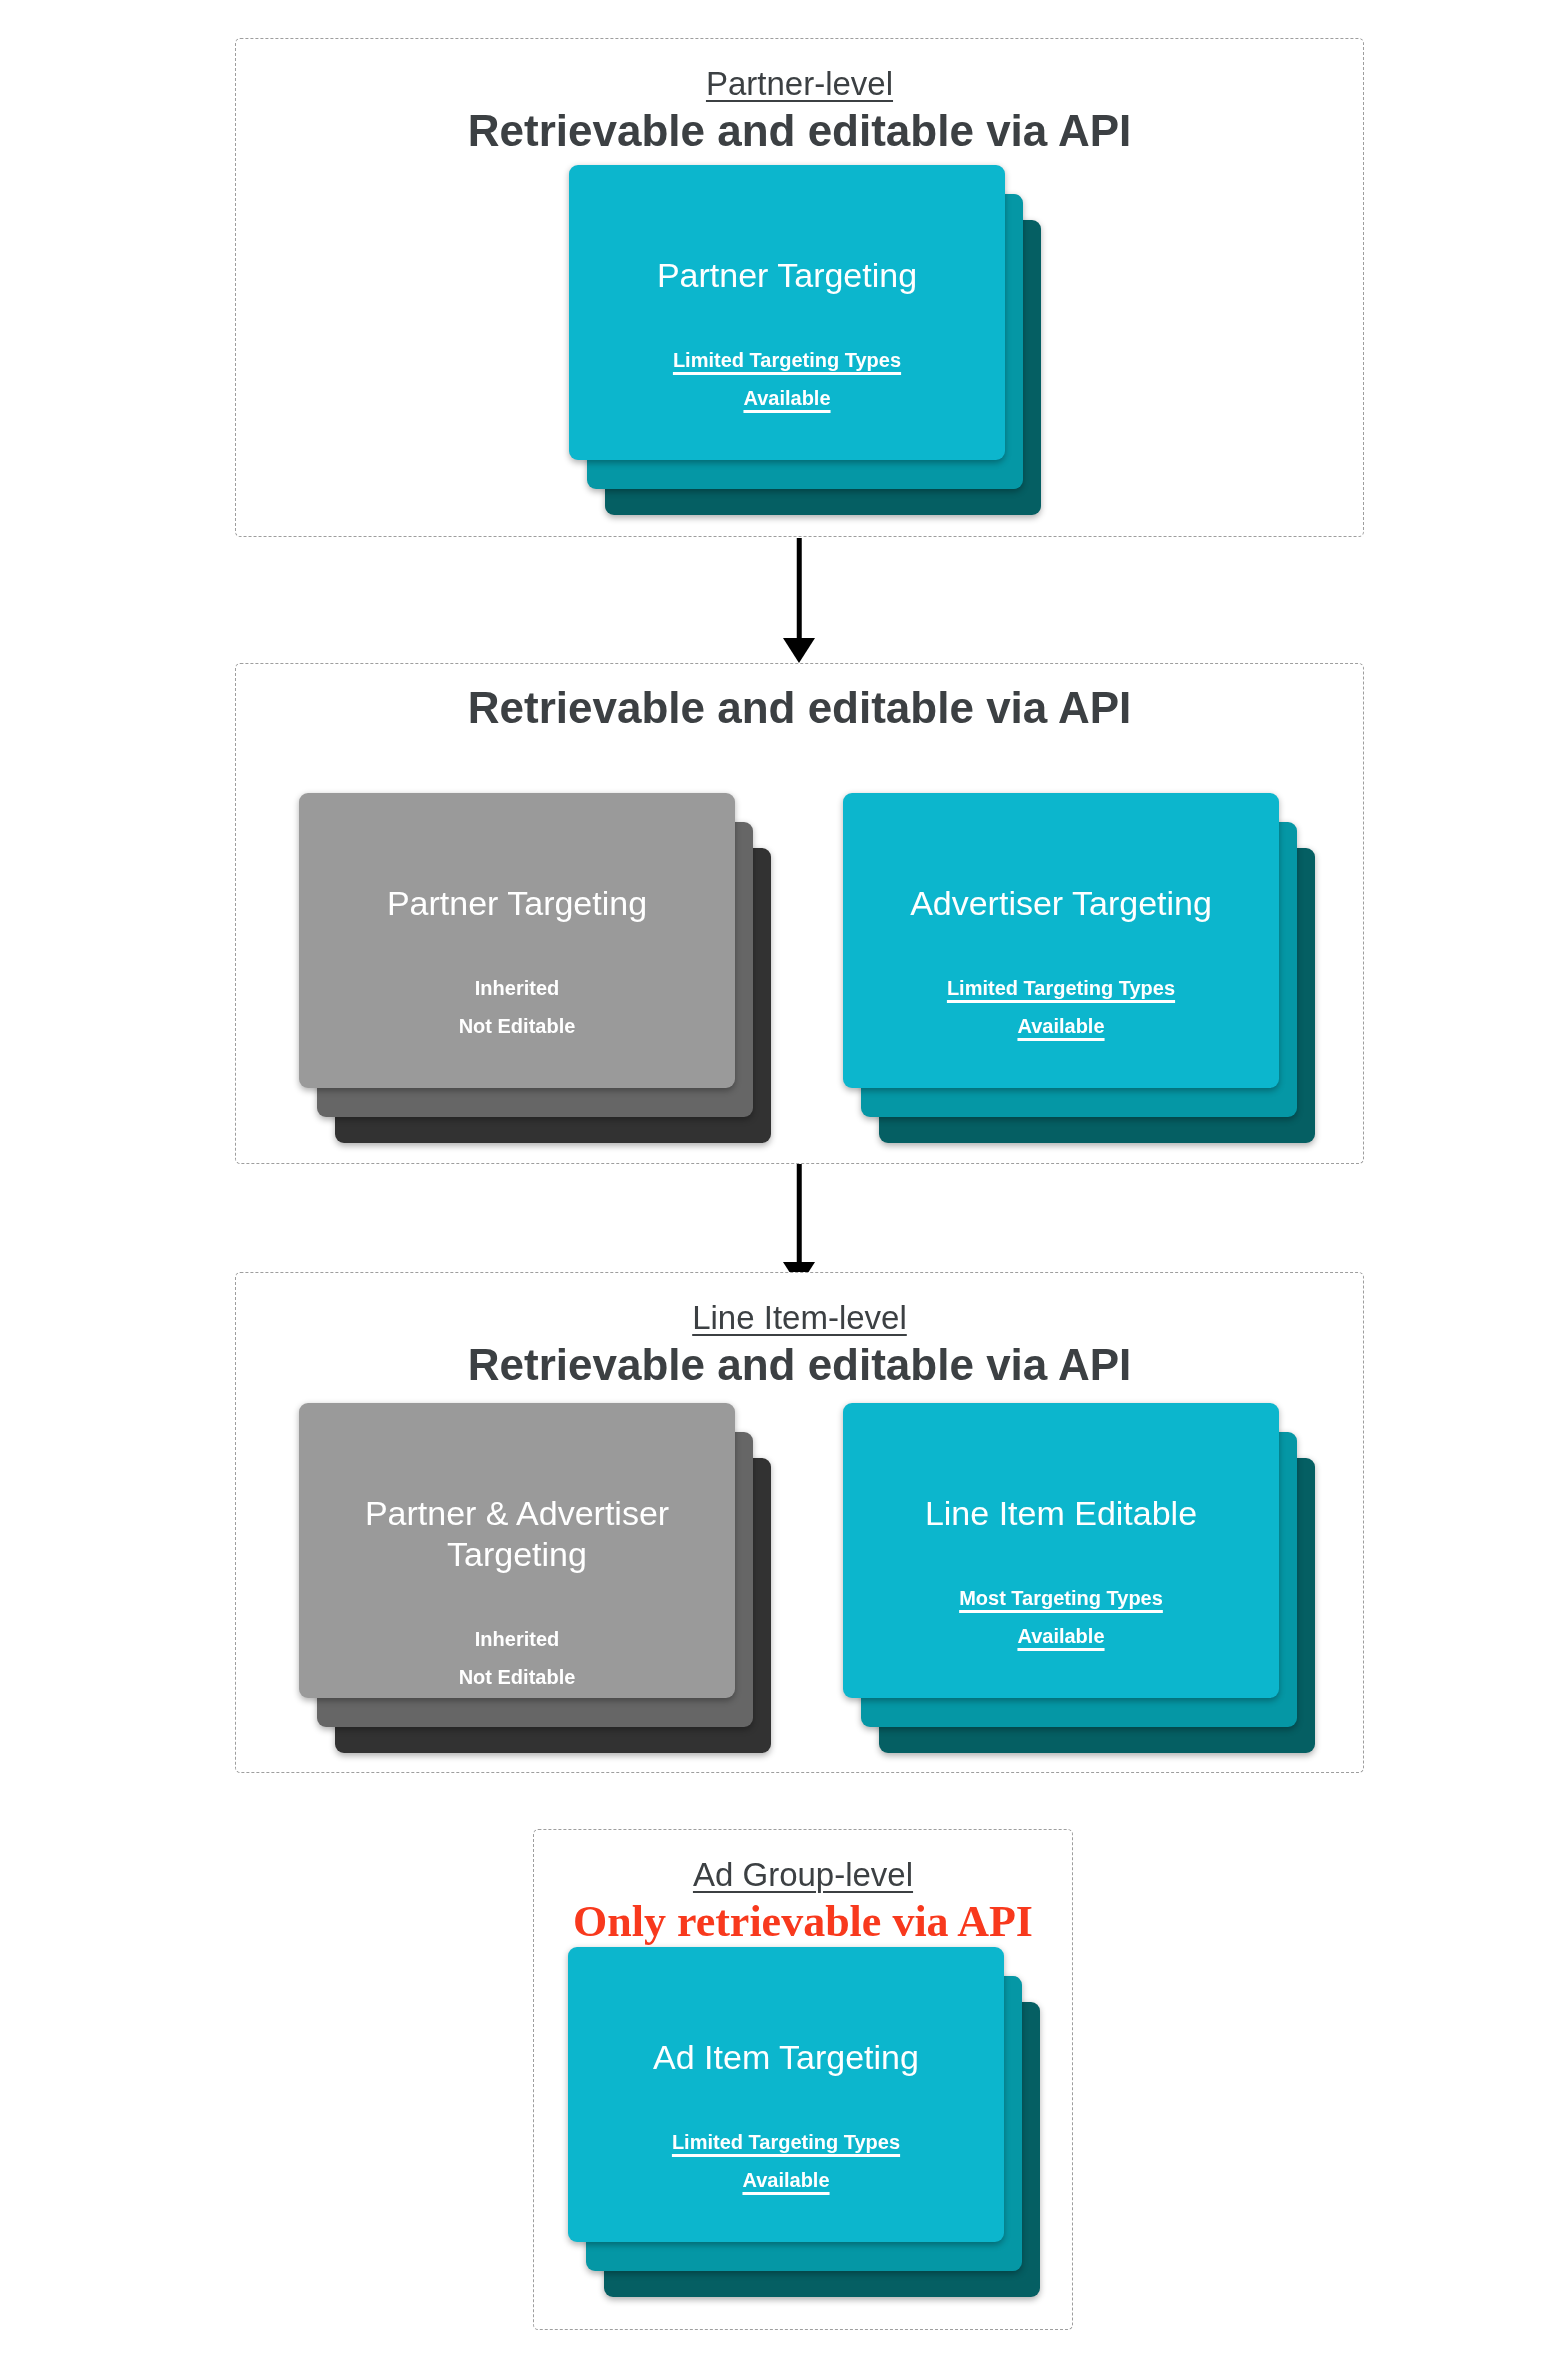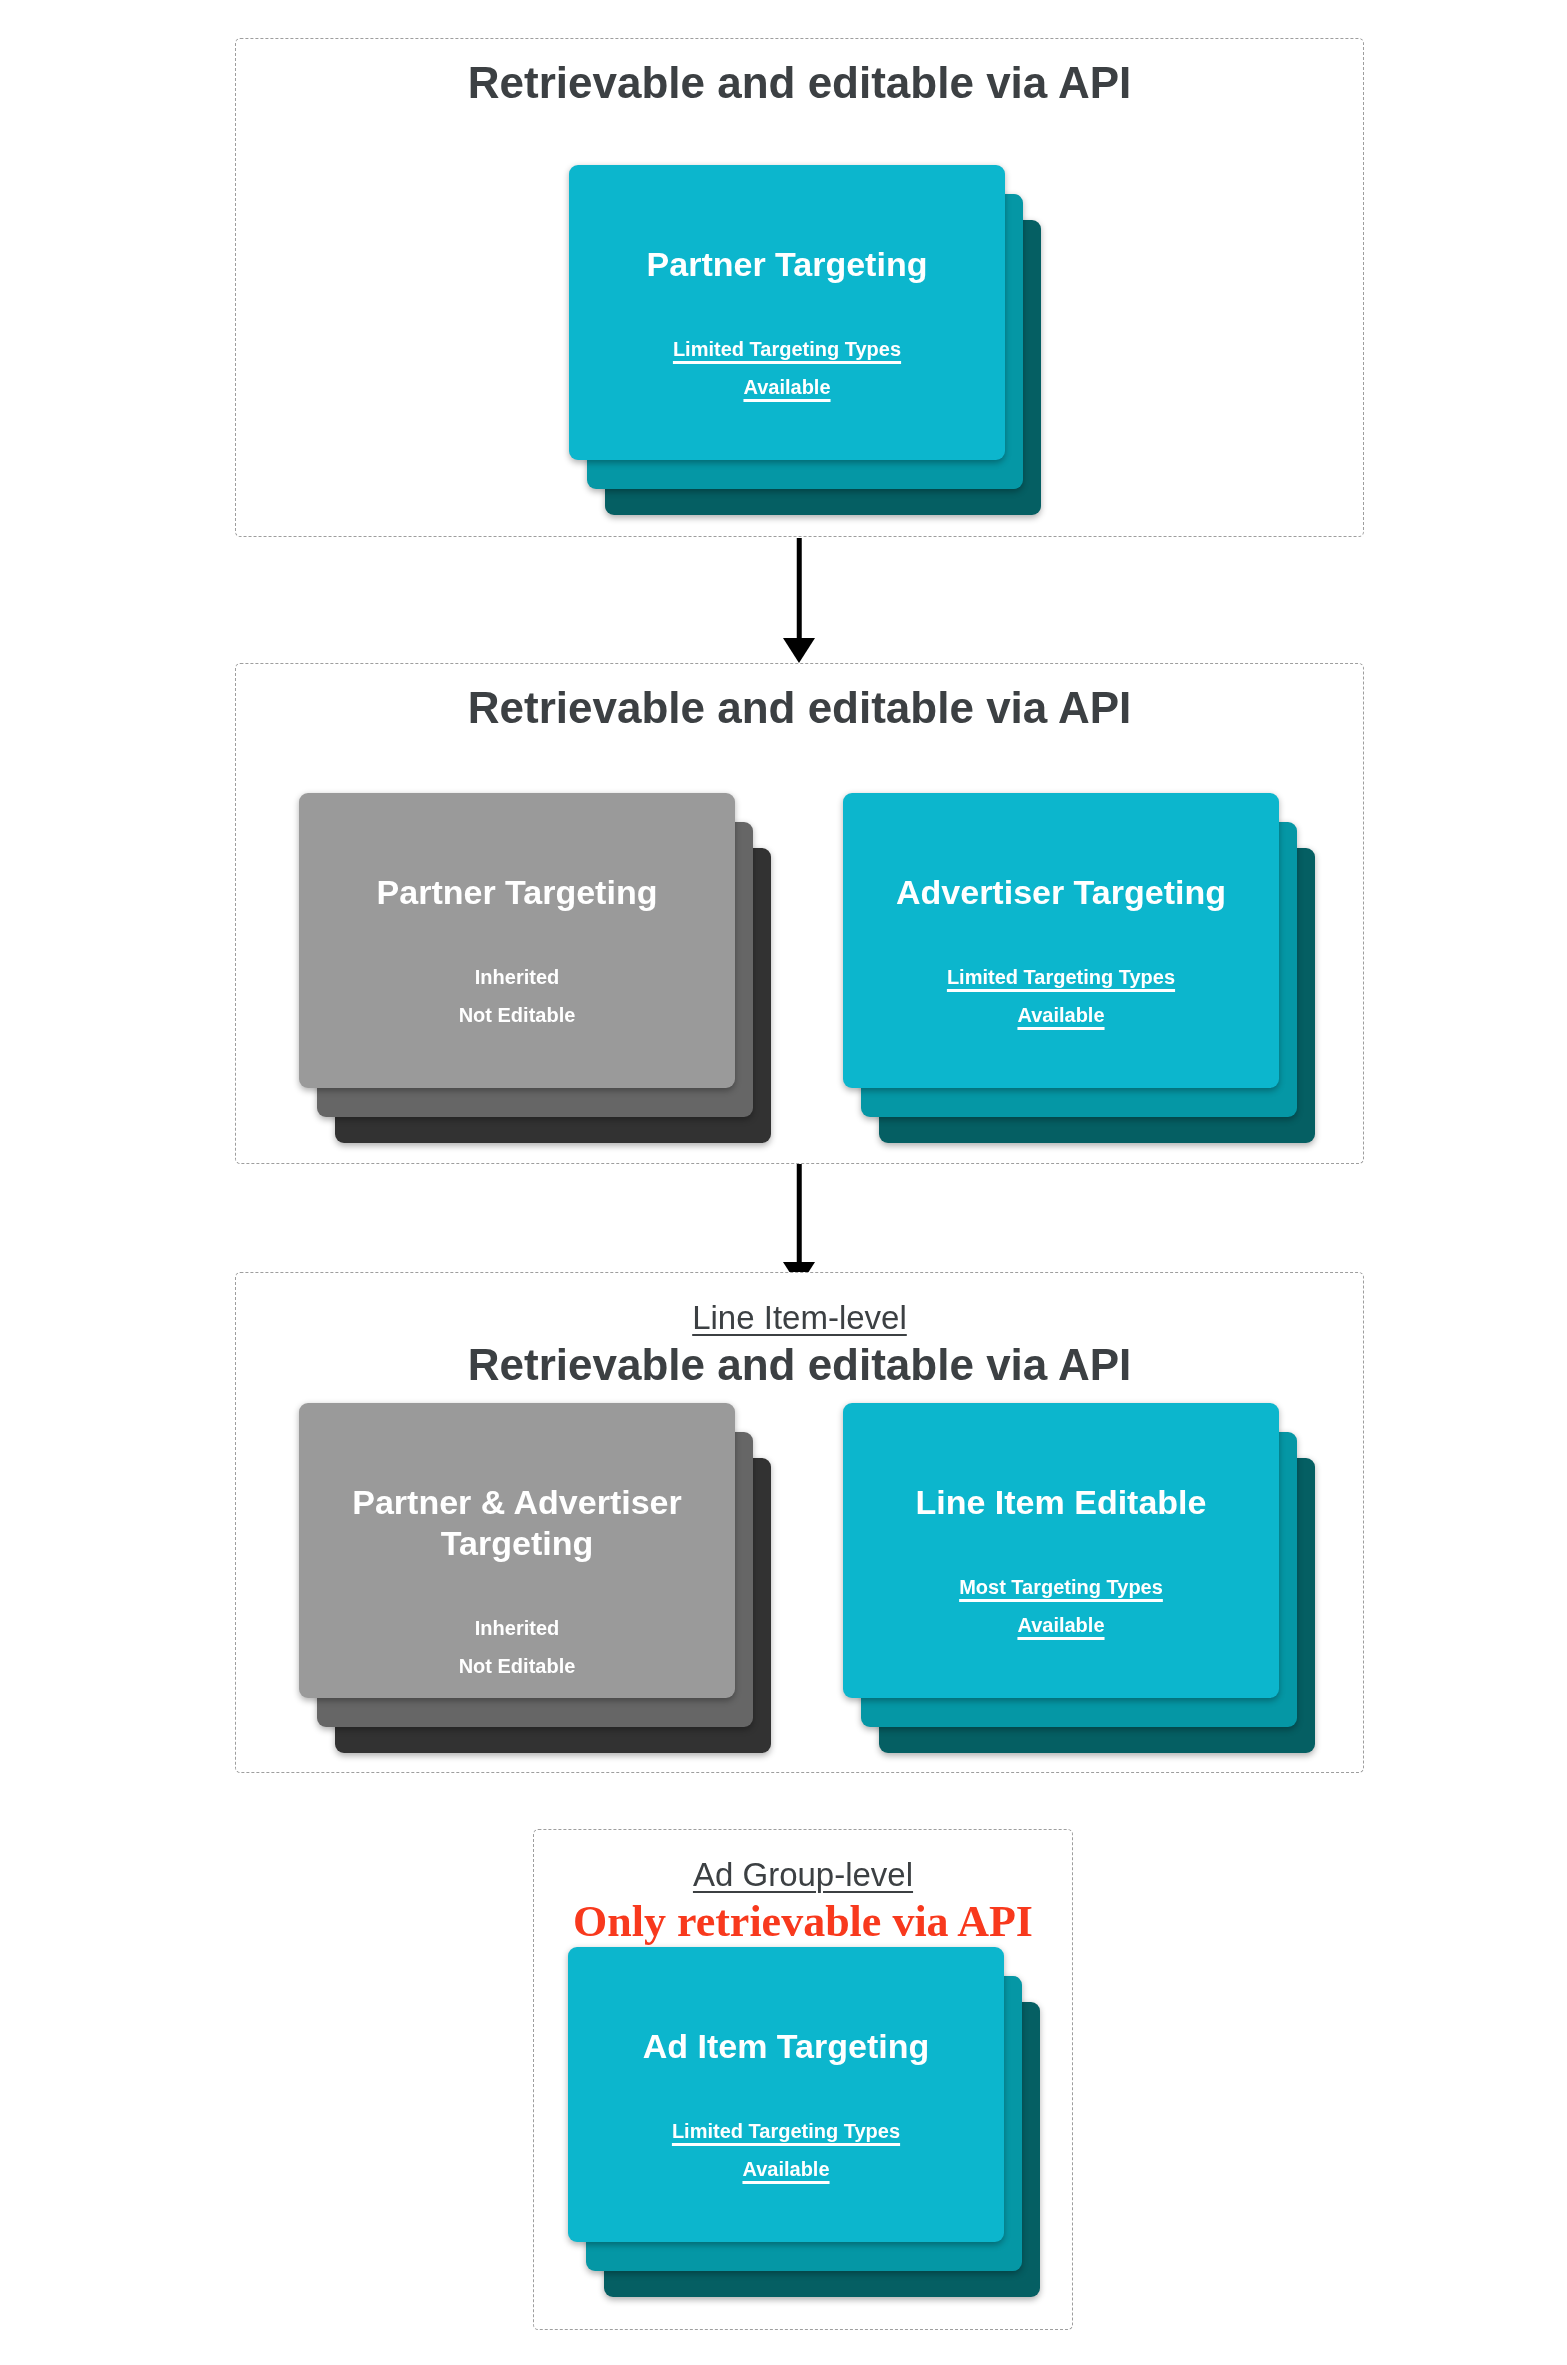--- a/index.html
+++ b/index.html
@@ -51,22 +51,23 @@
   }
   .stack.cyan .l3 { background:var(--cyan-back,#055f63); }
   .stack.cyan .l2 { background:var(--cyan-mid,#0597a5); }
   .stack.cyan .front { background:var(--cyan-front,#0cb6cd); }
   .stack.gray .l3 { background:var(--gray-back,#323232); }
   .stack.gray .l2 { background:var(--gray-mid,#666666); }
   .stack.gray .front { background:var(--gray-front,#9a9a9a); }
 
   .ct {
     color:var(--card-text,#fff);
-    font-size:34px; font-weight:700; line-height:41px;
+    font-size:34px; font-weight:400; line-height:41px;
     margin-bottom:45px;
+    margin-top:11px;
   }
   .cb {
     color:var(--card-text,#fff);
     font-size:20px; font-weight:700; line-height:38px;
   }
   .stack.cyan .cb .bl {
     text-decoration:underline;
     text-underline-offset:4.5px;
     text-decoration-thickness:2.7px;
   }
@@ -86,20 +87,21 @@
     border-top:25px solid var(--arrow-black,#000);
   }
 </style>
 </head>
 <body>
 
 <div class="canvas">
 
   <div class="box" style="left:235px; top:38px; width:1129px; height:499px">
     <div class="hdr">
+      <div class="lvl">Partner-level</div>
       <div class="sub">Retrievable and editable via API</div>
     </div>
     <div class="stack cyan" style="left:333px; top:126px">
       <div class="layer l3"></div>
       <div class="layer l2"></div>
       <div class="layer front">
         <div class="ct">Partner Targeting</div>
         <div class="cb">
           <div class="bl">Limited Targeting Types</div>
           <div class="bl">Available</div>

